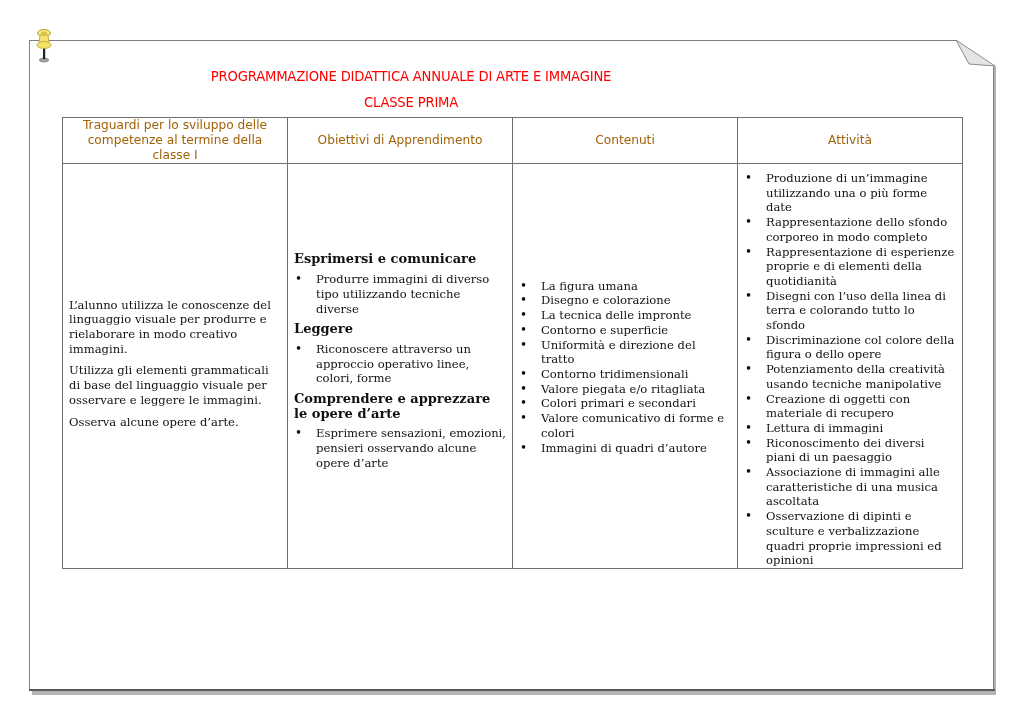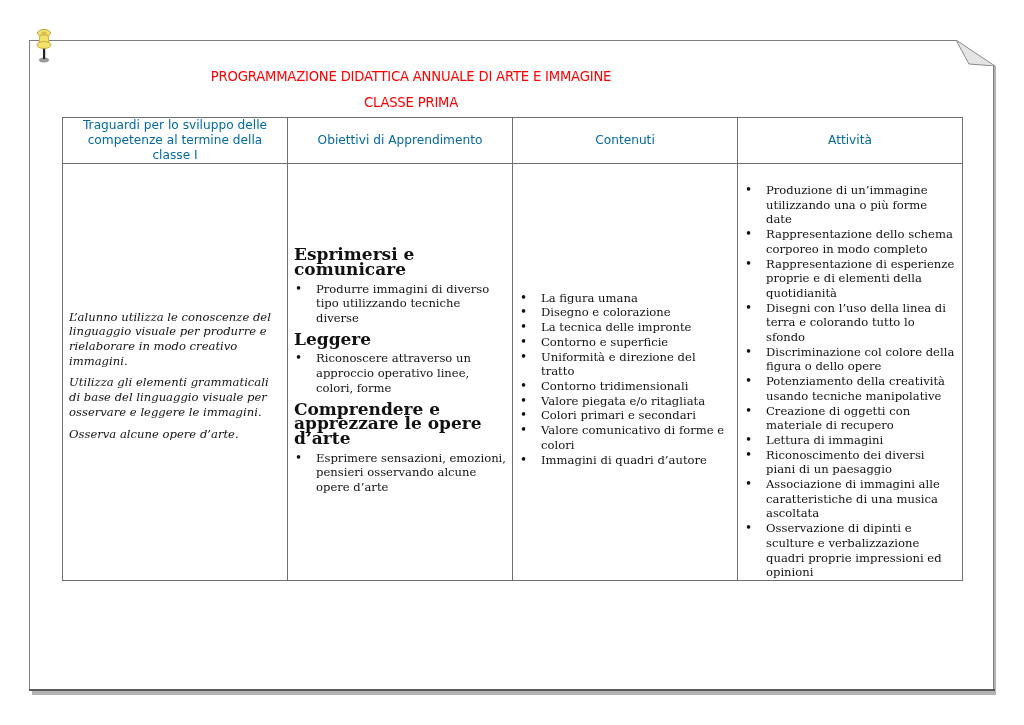--- a/index.html
+++ b/index.html
@@ -17,27 +17,27 @@
     .pin { position:absolute; left:33px; top:28px; width:22px; height:36px; }
 
     .title { position:absolute; left:0; width:822px; text-align:center; color:#ff0000;
              font-family:"DejaVu Sans", sans-serif; font-size:13.2px; letter-spacing:-0.2px; }
     .title.l1 { top:69px; }
     .title.l2 { top:95px; }
 
     table.prog { position:absolute; left:62px; top:117px; width:900px; border-collapse:collapse;
                  table-layout:fixed; }
     table.prog td, table.prog th { border:1px solid #6f6f6f; vertical-align:middle; padding:0; }
-    table.prog th { height:42px; color:#0369a1; font-family:"DejaVu Sans", sans-serif; font-weight:normal;
+    table.prog th { height:42px; color:#a16207; font-family:"DejaVu Sans", sans-serif; font-weight:normal;
                     font-size:12.2px; line-height:15px; text-align:center; padding:0 6px; }
     table.prog td { height:365px; font-size:11.6px; line-height:14.7px; color:#111; }
 
-    .cell-inner { padding:0 6px;margin-top:12px; }
+    .cell-inner { padding:0 6px; }
     .trag p { margin:0 0 7px 0; }
-    .obj h4 { margin:5px 0 5px 0; font-weight:bold; font-size:17px; }
+    .obj h4 { margin:5px 0 5px 0; font-weight:bold; font-size:13px; }
     ul.bl { list-style:none; margin:0 0 5px 0; padding:0; }
     ul.bl li { position:relative; padding-left:22px; }
     ul.bl li::before { content:"\2022"; position:absolute; left:1px; top:0; font-size:12px; }
     .obj ul.bl { margin-bottom:6px; }
     .cont ul.bl, .att ul.bl { margin:0; }
     .att { vertical-align:top !important; }
     .att .cell-inner { padding-top:7px; }
   </style>
 </head>
 <body>
@@ -74,21 +74,21 @@
   </colgroup>
   <tbody>
       <tr>
     <th>Traguardi per lo sviluppo delle competenze al termine della classe I</th>
     <th>Obiettivi di Apprendimento</th>
     <th>Contenuti</th>
     <th>Attività</th>
   </tr>
   <tr>
     <td class="trag">
-      <div class="cell-inner" style="padding-top:2px;font-style:italic;">
+      <div class="cell-inner" style="padding-top:2px;">
         <p>L’alunno utilizza le conoscenze del linguaggio visuale per produrre e rielaborare in modo creativo immagini.</p>
         <p>Utilizza gli elementi grammaticali di base del linguaggio visuale per osservare e leggere le immagini.</p>
         <p>Osserva alcune opere d’arte.</p>
       </div>
     </td>
     <td class="obj">
       <div class="cell-inner" style="padding-bottom:8px;">
         <h4>Esprimersi e comunicare</h4>
         <ul class="bl">
               <li>Produrre immagini di diverso tipo utilizzando tecniche diverse</li>
@@ -116,21 +116,21 @@
           <li>Colori primari e secondari</li>
           <li>Valore comunicativo di forme e colori</li>
           <li>Immagini di quadri d’autore</li>
         </ul>
       </div>
     </td>
     <td class="att">
       <div class="cell-inner">
         <ul class="bl">
           <li>Produzione di un’immagine utilizzando una o più forme date</li>
-          <li>Rappresentazione dello schema corporeo in modo completo</li>
+          <li>Rappresentazione dello sfondo corporeo in modo completo</li>
           <li>Rappresentazione di esperienze proprie e di elementi della quotidianità</li>
           <li>Disegni con l’uso della linea di terra e colorando tutto lo sfondo</li>
           <li>Discriminazione col colore della figura o dello opere</li>
           <li>Potenziamento della creatività usando tecniche manipolative</li>
           <li>Creazione di oggetti con materiale di recupero</li>
           <li>Lettura di immagini</li>
           <li>Riconoscimento dei diversi piani di un paesaggio</li>
           <li>Associazione di immagini alle caratteristiche di una musica ascoltata</li>
           <li>Osservazione di dipinti e sculture e verbalizzazione quadri proprie impressioni ed opinioni</li>
         </ul>

